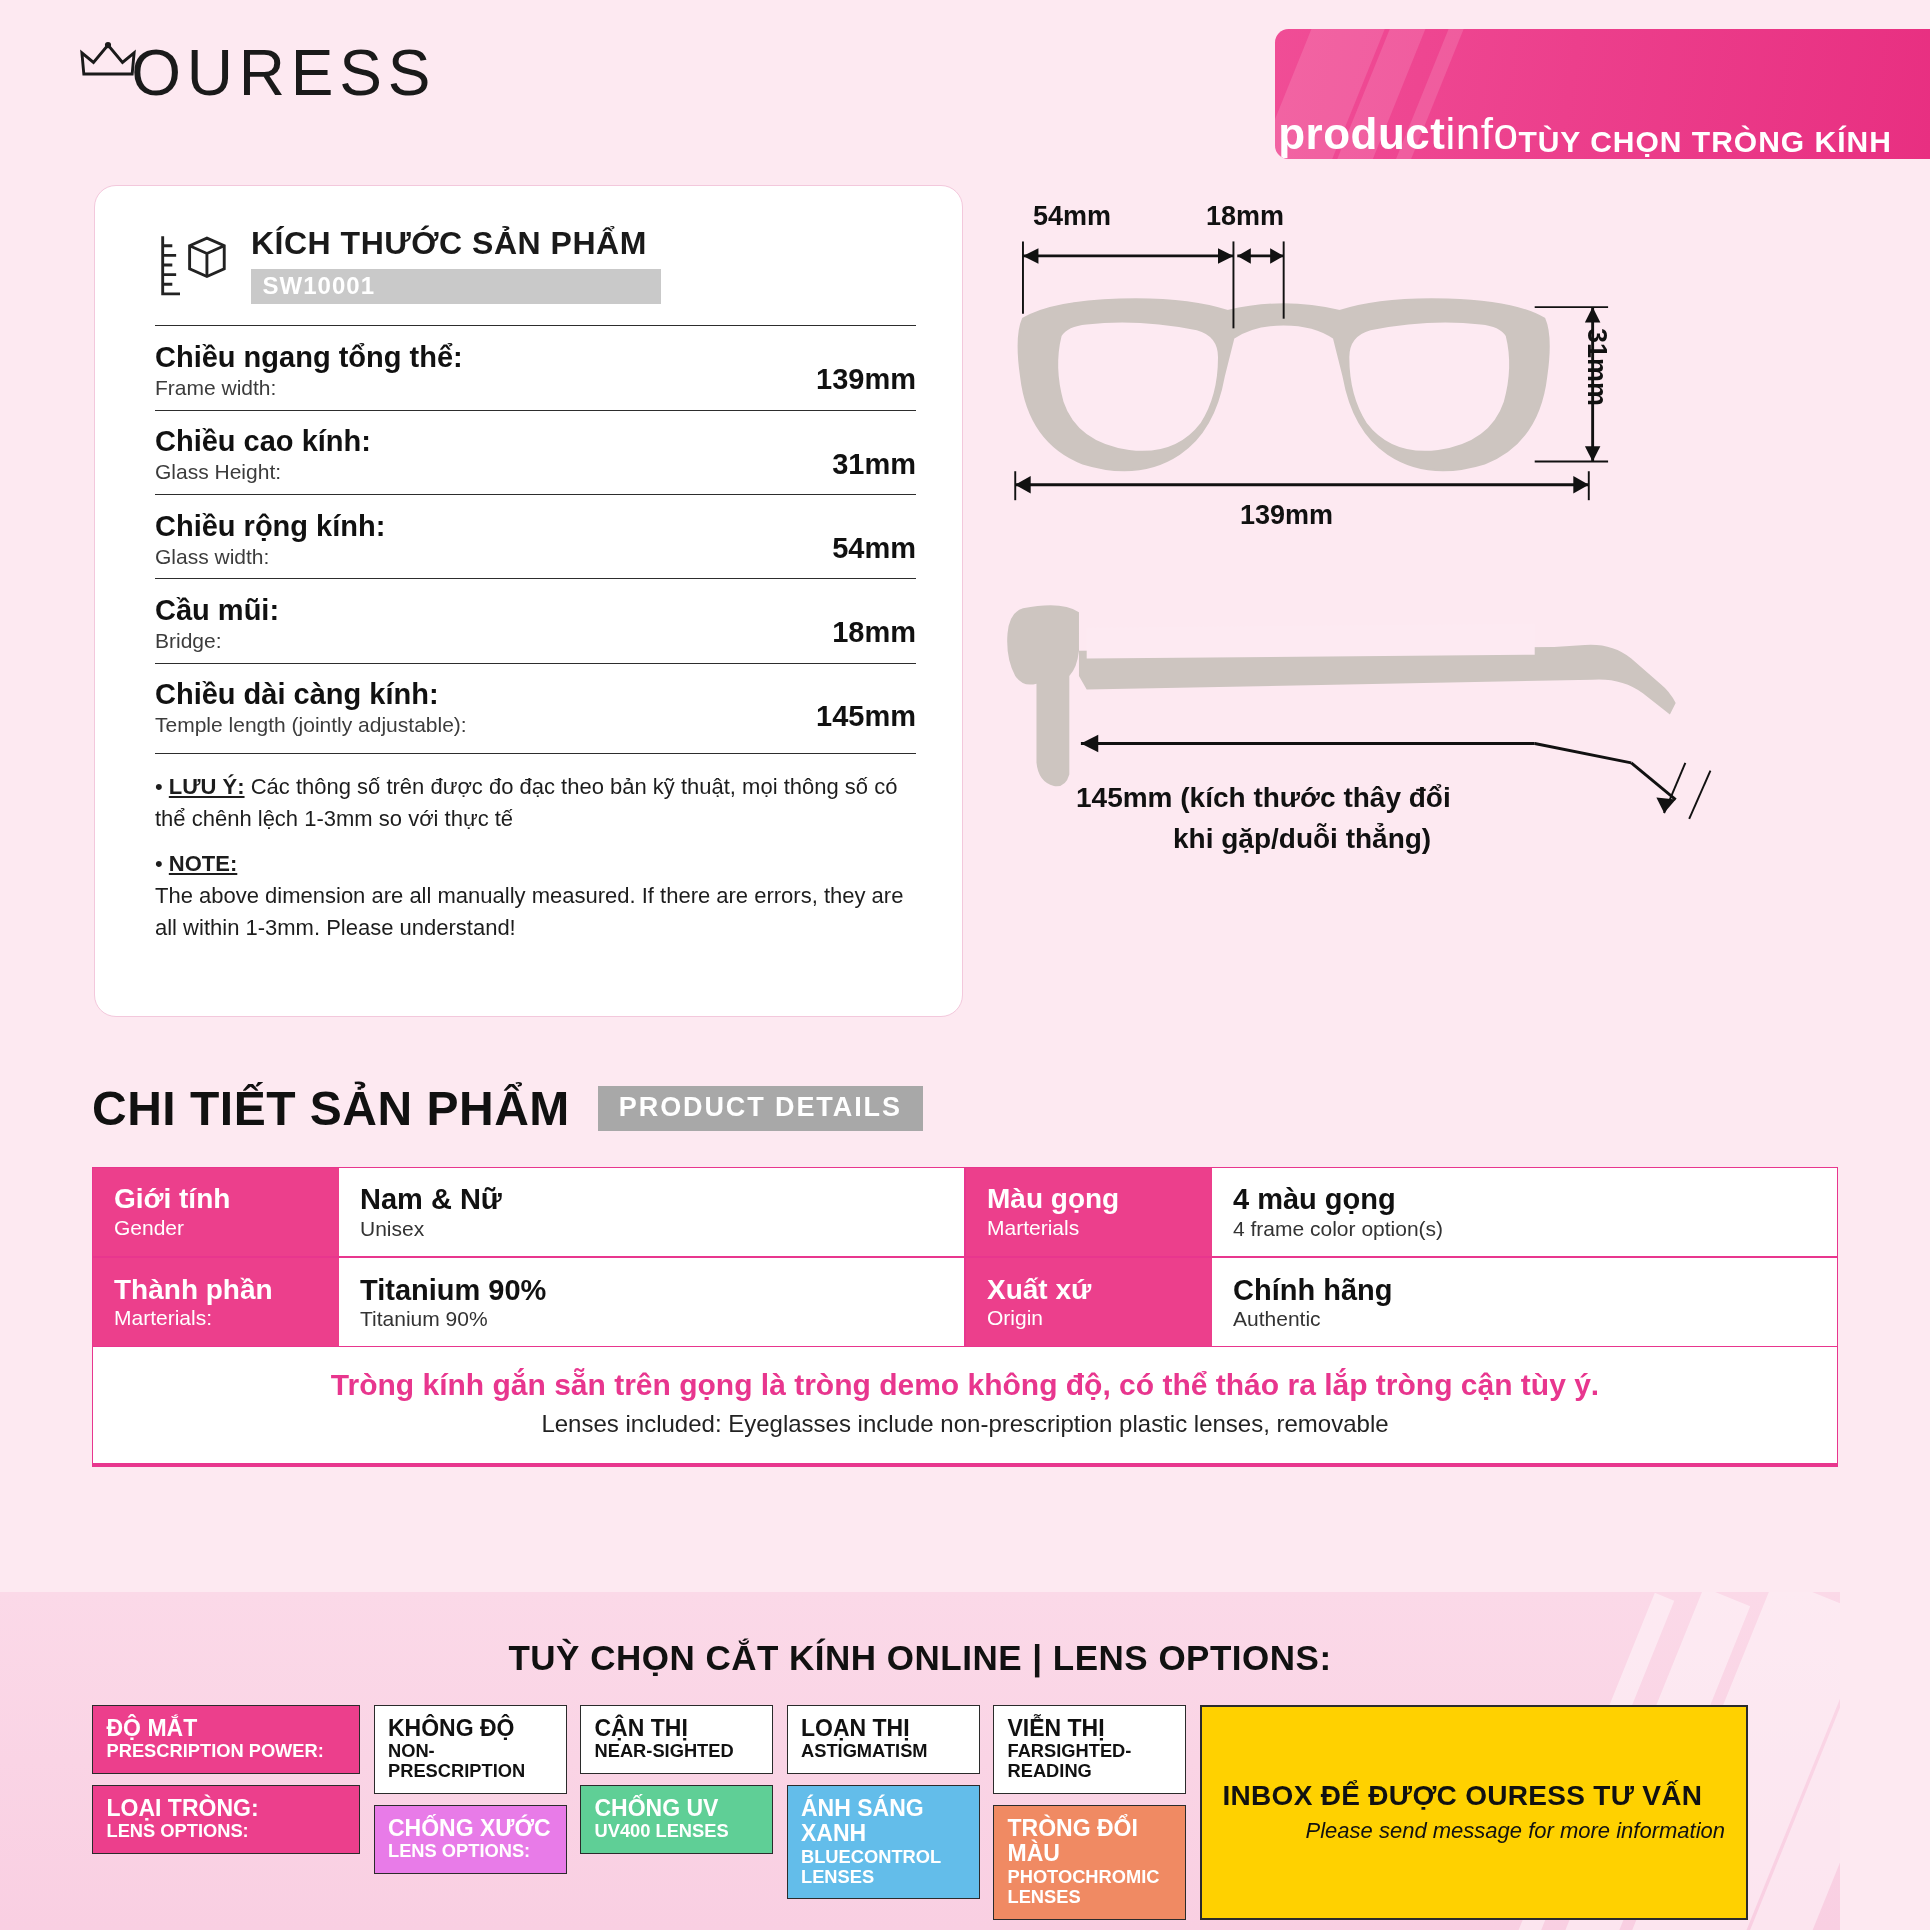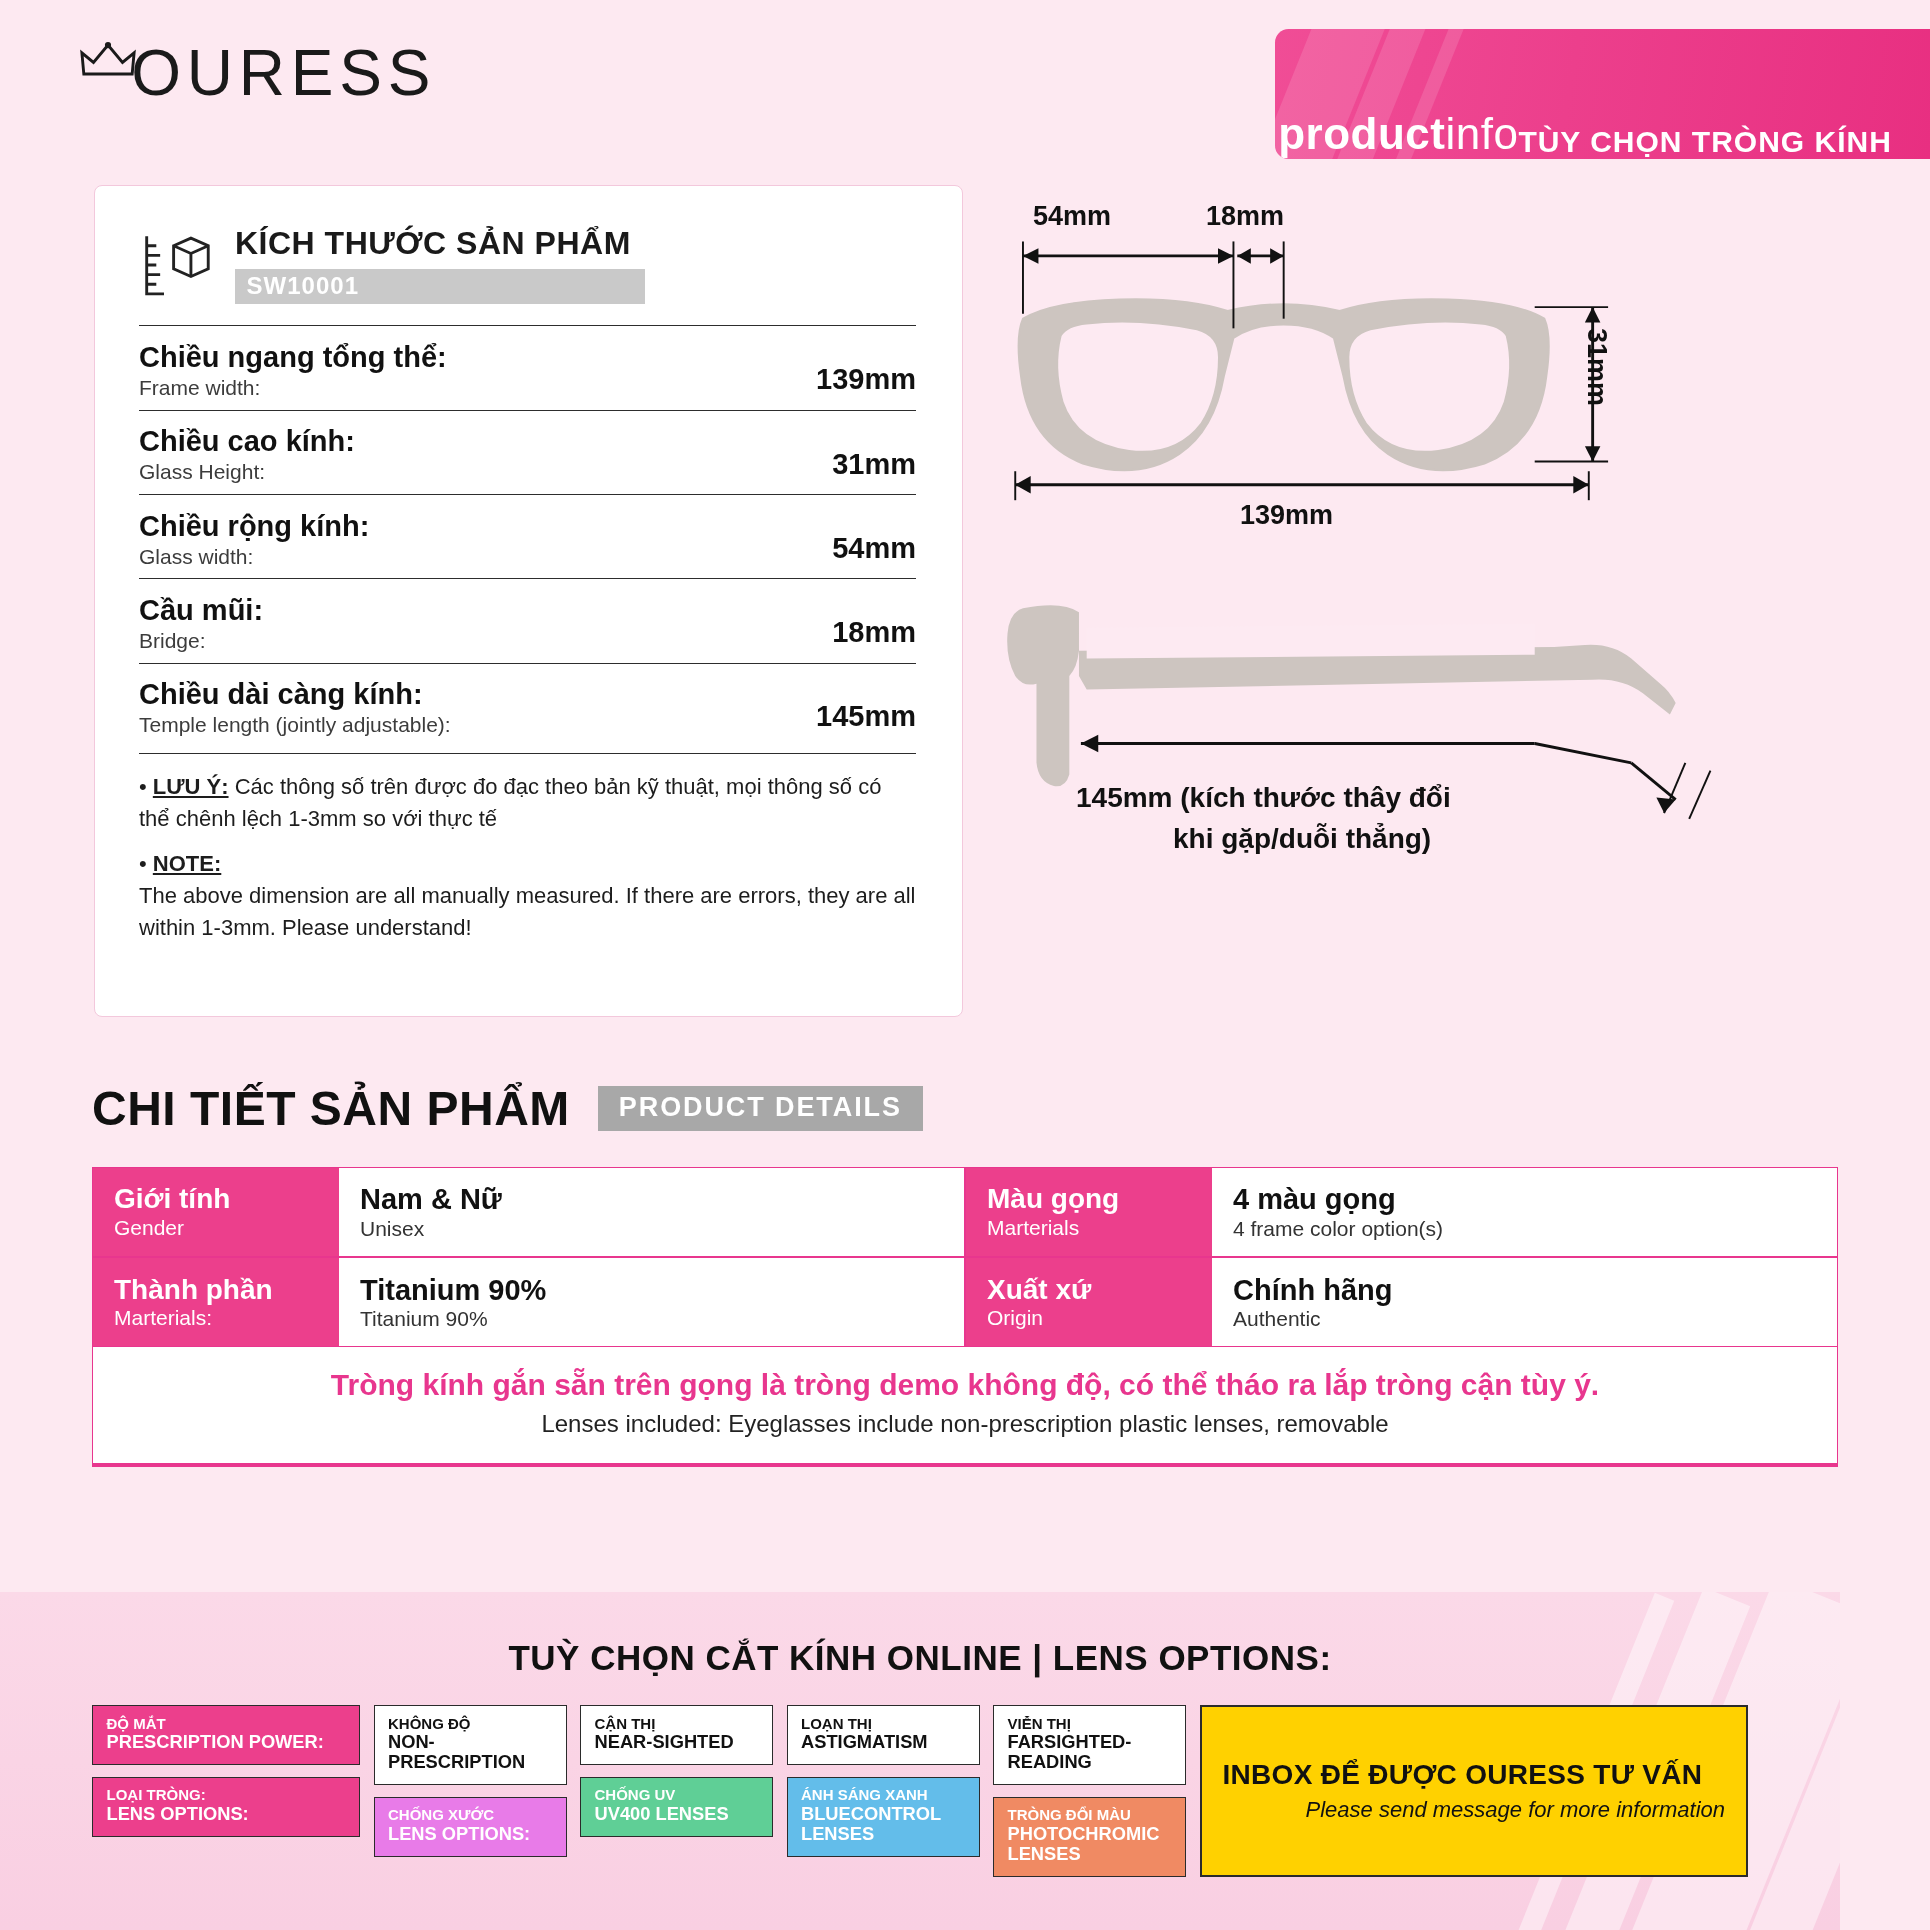--- a/index.html
+++ b/index.html
@@ -40,23 +40,23 @@
   .s1 { left: 9.7px; } .s2 { left: 87px; width: 33px; } .s3 { left: 145px; width: 13.5px; }
   .pi-title { font-size: 44px; color: #fff; letter-spacing: 0.5px; z-index:2; }
   .pi-title b { font-weight: 700; }
   .pi-title span.light { font-weight: 700; }
   .pi-sub { font-size: 30px; color: #fff; font-weight: 700; letter-spacing: 1px; z-index:2; margin-top: 3.9px;}
 
   
   .size-card {
     position: absolute; left: 94px; top: 185px;
     width: 869px; height: 832px;
-    background: #fff; border-radius: 8px;
+    background: #fff; border-radius: 22px;
     border: 1.9px solid #f3c8dc;
-    padding: 39px 46px 0 44px;
+    padding: 39px 46px 0 60px;
   }
   .sc-head { display: flex; align-items: center; gap: 21px; }
   .sc-icon { width: 75px; height: 70px; flex: none; }
   .sc-head-text .sc-title {
     font-size: 32px; font-weight: 700; color: #1a1a1a; letter-spacing: 0.5px;
   }
   .sc-sku {
     margin-top: 6.8px; background: #c9c9c9; color: #ffffff;
     font-size: 24px; font-weight: 700; letter-spacing: 1px;
     padding: 2.9px 11.6px 4.8px 11.6px; display: inline-block; width: 410px;
@@ -130,21 +130,21 @@
   }
   .lens-grid {
     position: relative; z-index: 2;
     margin: 27px 92px 0 92px; display: flex; gap: 13.5px; align-items: flex-start;
   }
   .lens-col { display: flex; flex-direction: column; gap: 11.6px; }
   .chip {
     border: 1.9px solid #2b2b2b; padding: 9.7px 13.5px 11.6px 13.5px;
     min-height: 60px; display: flex; flex-direction: column; justify-content: center;
   }
-  .chip .c-vn { font-size: 15px; font-weight: 700; line-height: 1.1; }
+  .chip .c-vn { font-size: 23px; font-weight: 700; line-height: 1.1; }
   .chip .c-en { font-size: 18.3px; font-weight: 700; line-height: 1.1; }
   .chip-w1 { width: 268px; }
   .chip-w2 { width: 193px; }
   .inbox-box {
     border: 2.9px solid #2b2b2b; background: #ffd100;
     width: 579px; padding: 38px 21px; display: flex; flex-direction: column;
     justify-content: center; align-self: stretch;
   }
   .inbox-box .i-vn { font-size: 28px; font-weight: 700; color: #111; letter-spacing: 0.3px;}
   .inbox-box .i-en { font-size: 22px; font-style: italic; color: #111; margin-top: 5.8px; text-align: right;}

